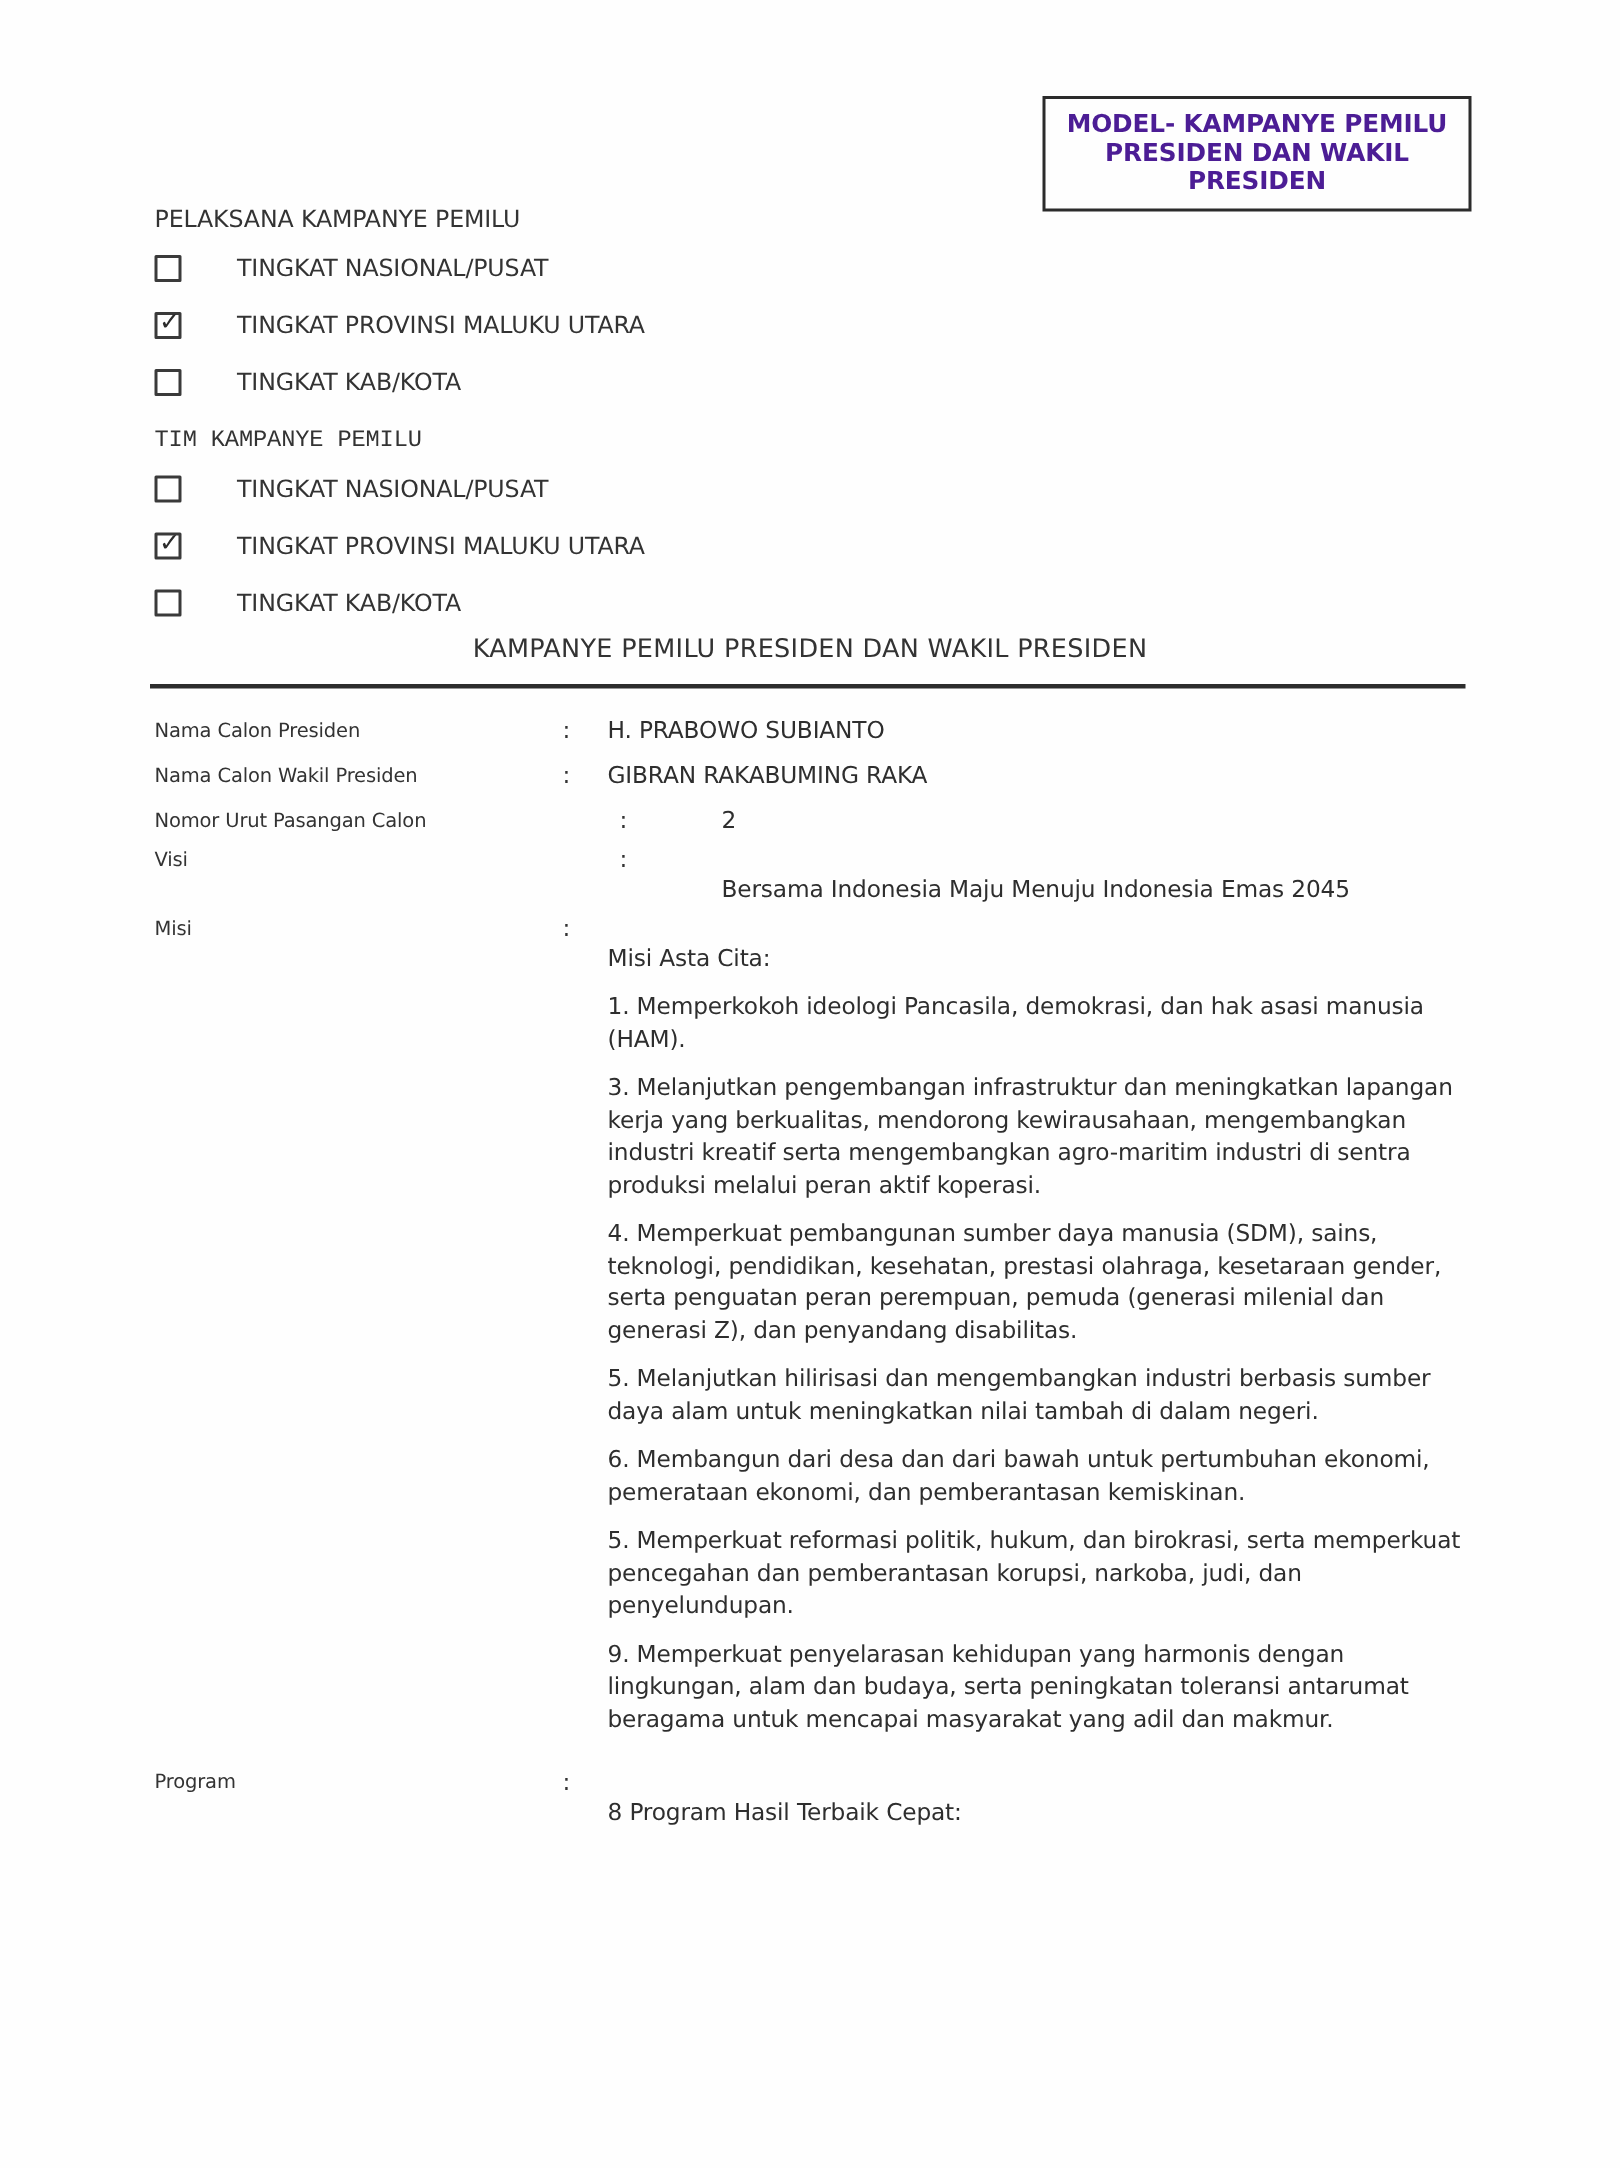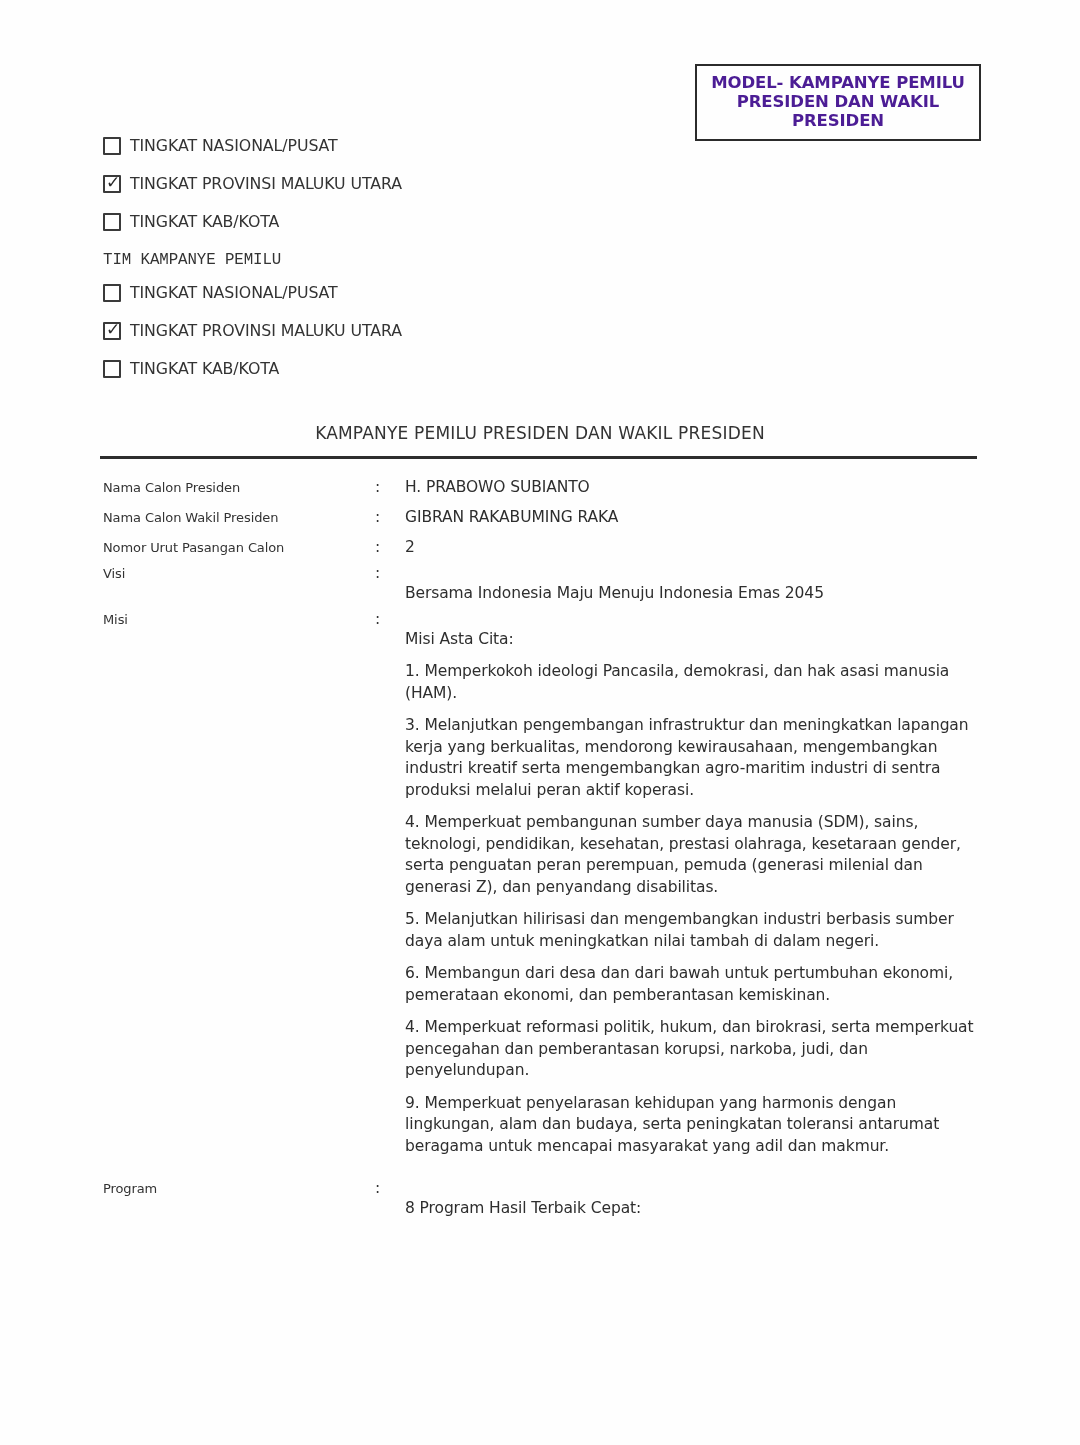--- a/index.html
+++ b/index.html
@@ -19,21 +19,21 @@
     border:2px solid #2b2b2b;
     padding:7px 10px 9px;
     text-align:center;
     font-weight:bold; font-size:16.5px; line-height:19px;
     color:#4c1d95;
   }
   
   .checks { position:absolute; top:136px; left:103px; width:520px; }
   .sec-heading { font-size:15.8px; line-height:20px; margin-bottom:13px; color:#333; }
   .sec-heading.second { margin-top:13px;font-family:Liberation Mono, monospace; }
-  .opt-row { display:flex; align-items:flex-start; margin-bottom:17px; min-height:21px; }
+  .opt-row { display:flex; align-items:flex-start; margin-bottom:17px; min-height:21px;gap:28px; }
   .checkbox {
     width:18px; height:18px; flex:0 0 18px;
     border:2px solid #3a3a3a; border-radius:1px;
     margin-right:9px; margin-top:1px;
     position:relative; background:#fff;
   }
   .checkbox .mark {
     position:absolute; left:1px; top:-5px;
     font-size:17px; line-height:20px; color:#2b2b2b;
   }
@@ -47,38 +47,39 @@
     position:absolute; top:456px; left:100px; width:877px;
     border-top:3px solid #2d2d2d;
   }
   
   .fields { position:absolute; top:477px; left:103px; width:877px; }
   .frow { display:grid; grid-template-columns:272px 30px 1fr; margin-bottom:9px; }
   .flabel { font-size:13px; line-height:21px; color:#333; }
   .fcolon { font-size:15.5px; line-height:21px; color:#333; }
   .fvalue { font-size:15.5px; line-height:21px; color:#2e2e2e; }
   .value-drop { padding-top:20px; }
-  .frow.tight { margin-bottom:5px; }
+  .frow.tight { margin-bottom:5px;gap:38px; }
   .misi-intro { font-size:15.5px; line-height:21px; }
   .misi-item { font-size:15.5px; line-height:21.5px; margin-top:11px; max-width:578px; }
   .misi-item.first { }
   .frow.program-row { margin-top:21px; }
 </style>
 </head>
 <body>
 
 <div class="page">
 
   <div class="badge">
     <div>MODEL- KAMPANYE PEMILU</div>
     <div>PRESIDEN DAN WAKIL</div>
     <div>PRESIDEN</div>
   </div>
 
   <div class="checks">
+    <div class="sec-heading">PELAKSANA KAMPANYE PEMILU</div>
 
     <div class="opt-row">
       <span class="checkbox">
           <span class="mark"></span>
         </span>
       <span class="opt-label">TINGKAT NASIONAL/PUSAT</span>
     </div>
     <div class="opt-row">
       <span class="checkbox checked">
           <span class="mark">✓</span>
@@ -146,21 +147,21 @@
     <div class="frow">
       <div class="flabel">Misi</div>
       <div class="fcolon">:</div>
       <div class="fvalue value-drop">
         <div class="misi-intro">Misi Asta Cita:</div>
         <div class="misi-item first">1. Memperkokoh ideologi Pancasila, demokrasi, dan hak asasi manusia (HAM).</div>
         <div class="misi-item">3. Melanjutkan pengembangan infrastruktur dan meningkatkan lapangan kerja yang berkualitas, mendorong kewirausahaan, mengembangkan industri kreatif serta mengembangkan agro-maritim industri di sentra produksi melalui peran aktif koperasi.</div>
         <div class="misi-item">4. Memperkuat pembangunan sumber daya manusia (SDM), sains, teknologi, pendidikan, kesehatan, prestasi olahraga, kesetaraan gender, serta penguatan peran perempuan, pemuda (generasi milenial dan generasi Z), dan penyandang disabilitas.</div>
         <div class="misi-item">5. Melanjutkan hilirisasi dan mengembangkan industri berbasis sumber daya alam untuk meningkatkan nilai tambah di dalam negeri.</div>
         <div class="misi-item">6. Membangun dari desa dan dari bawah untuk pertumbuhan ekonomi, pemerataan ekonomi, dan pemberantasan kemiskinan.</div>
-        <div class="misi-item">4. Memperkuat reformasi politik, hukum, dan birokrasi, serta memperkuat pencegahan dan pemberantasan korupsi, narkoba, judi, dan penyelundupan.</div>
+        <div class="misi-item">5. Memperkuat reformasi politik, hukum, dan birokrasi, serta memperkuat pencegahan dan pemberantasan korupsi, narkoba, judi, dan penyelundupan.</div>
         <div class="misi-item">9. Memperkuat penyelarasan kehidupan yang harmonis dengan lingkungan, alam dan budaya, serta peningkatan toleransi antarumat beragama untuk mencapai masyarakat yang adil dan makmur.</div>
       </div>
     </div>
 
     <div class="frow program-row">
       <div class="flabel">Program</div>
       <div class="fcolon">:</div>
       <div class="fvalue value-drop">8 Program Hasil Terbaik Cepat:</div>
     </div>
 

